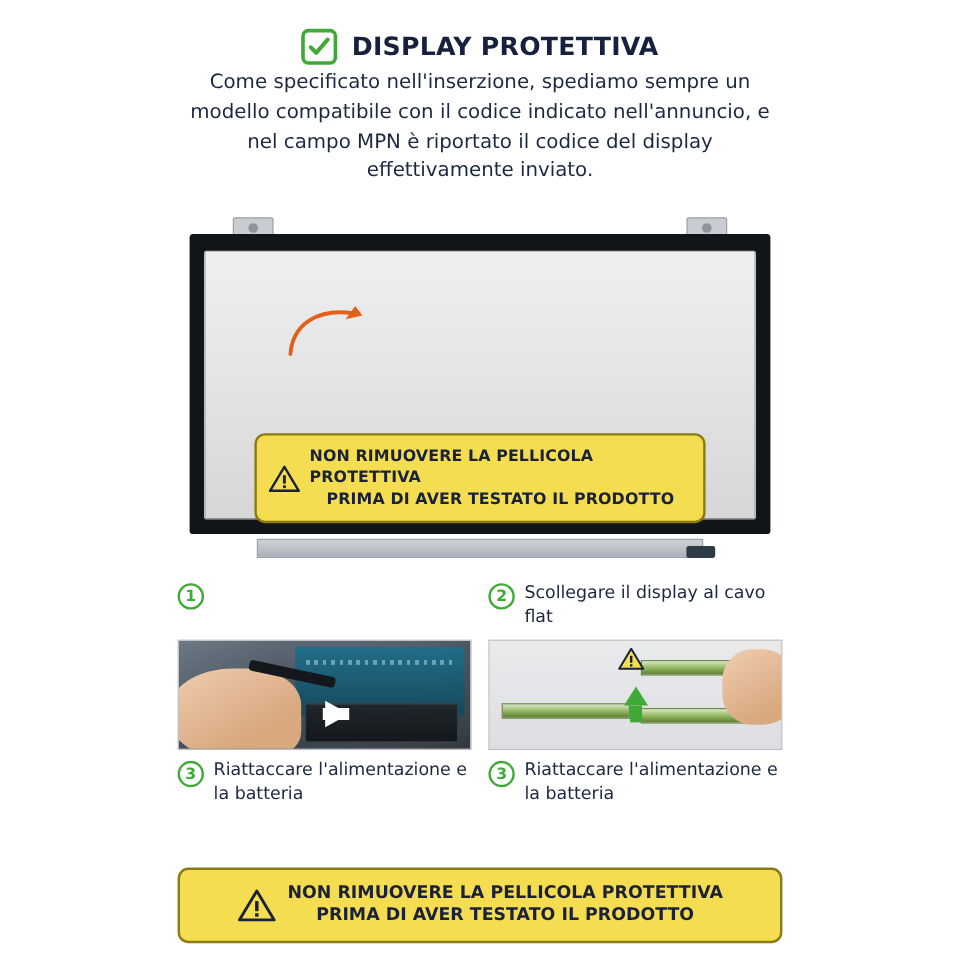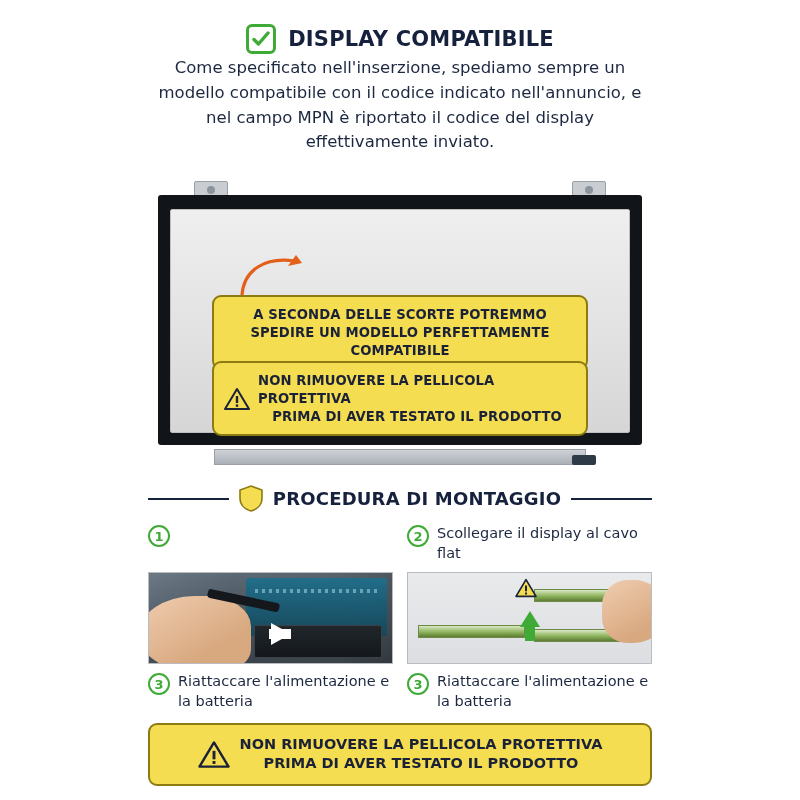--- a/index.html
+++ b/index.html
@@ -388,64 +388,55 @@
   <div class="side-rail right"></div>
 
   <div class="content">
 
     <div class="header-row">
       <div class="check-badge">
         <svg width="18" height="18" viewBox="0 0 18 18" aria-hidden="true">
           <path d="M2 9.5 L6.5 14 L16 3" fill="none" stroke="#3faa35" stroke-width="3.4" stroke-linecap="round" stroke-linejoin="round"></path>
         </svg>
       </div>
-      <div class="header-title">DISPLAY COMPATIBILE</div>
+      <div class="header-title">DISPLAY PROTETTIVA</div>
     </div>
 
     <div class="intro">Come specificato nell'inserzione, spediamo sempre un modello compatibile con il codice indicato nell'annuncio, e nel campo MPN è riportato il codice del display effettivamente inviato.</div>
 
     <div class="panel-wrap">
       <div class="ear left"></div>
       <div class="ear right"></div>
 
       <div class="panel-outer">
         <div class="panel-screen"></div>
       </div>
 
       <svg class="arrow-svg" width="70" height="46" viewBox="0 0 70 46">
         <path d="M4 44 C 6 18, 28 6, 56 10" fill="none" stroke="#e2601a" stroke-width="3.2" stroke-linecap="round"></path>
         <path d="M58 4 L64 12 L50 15 Z" fill="#e2601a"></path>
       </svg>
 
-      <div class="callout one">A SECONDA DELLE SCORTE POTREMMO SPEDIRE UN MODELLO PERFETTAMENTE COMPATIBILE</div>
 
       <div class="callout two">
         <svg class="warn-tri" width="26" height="24" viewBox="0 0 26 24">
           <path d="M13 2 L25 22 L1 22 Z" fill="#f5dd51" stroke="#1b2238" stroke-width="2" stroke-linejoin="round"></path>
           <rect x="11.8" y="9" width="2.4" height="7" fill="#1b2238"></rect>
           <rect x="11.8" y="17.4" width="2.4" height="2.4" fill="#1b2238"></rect>
         </svg>
         <div>
           <div>NON RIMUOVERE LA PELLICOLA PROTETTIVA</div>
           <div style="text-align:center;">PRIMA DI AVER TESTATO IL PRODOTTO</div>
         </div>
       </div>
 
       <div class="panel-foot"></div>
       <div class="foot-tab"></div>
     </div>
 
-    <div class="proc-head">
-      <div class="proc-line"></div>
-      <svg class="shield" width="24" height="27" viewBox="0 0 24 27">
-        <path d="M12 1 L23 5 V13 C23 20 18 24.5 12 26 C6 24.5 1 20 1 13 V5 Z" fill="#f5dd51" stroke="#8c7a12" stroke-width="1.6"></path>
-      </svg>
-      <div class="proc-title">PROCEDURA DI MONTAGGIO</div>
-      <div class="proc-line"></div>
-    </div>
 
     <div class="steps">
 
       <div class="step-col">
         <div class="step-line">
           <div class="step-num">1</div>
         </div>
 
         <div class="photo board">
           <div class="pcb"></div>

